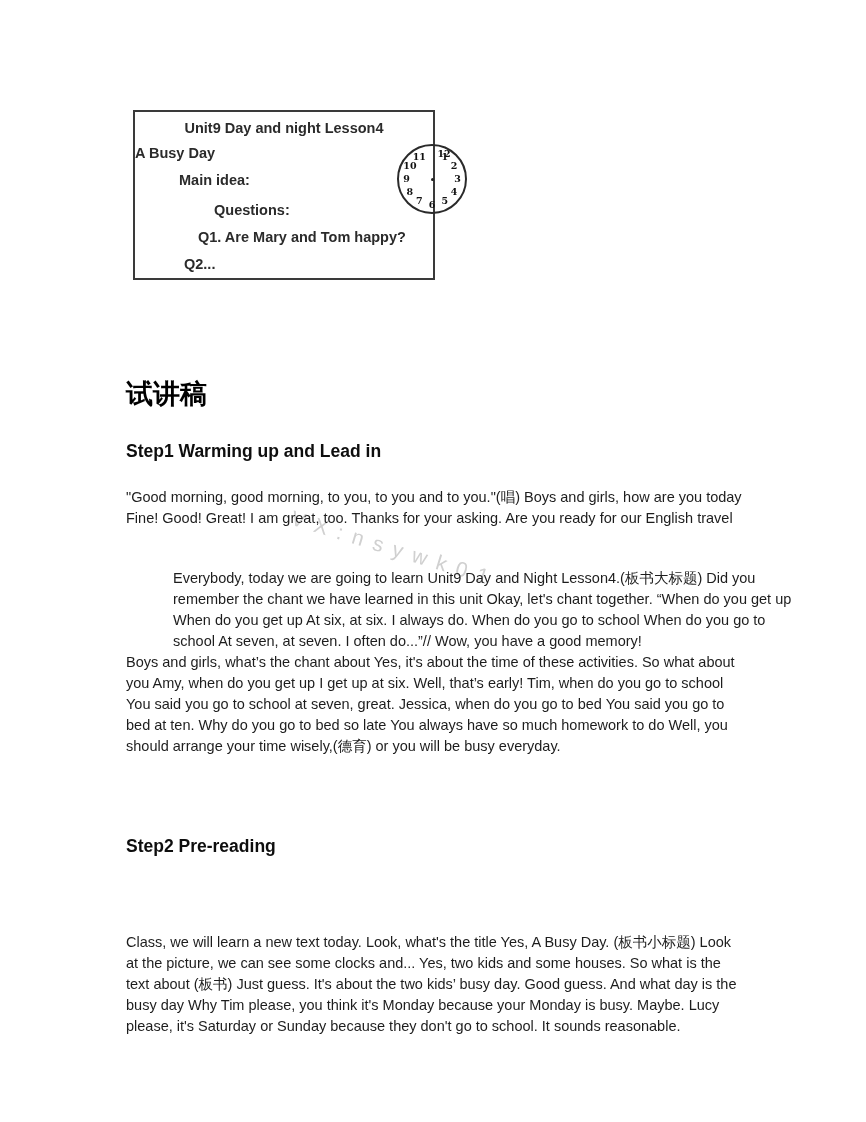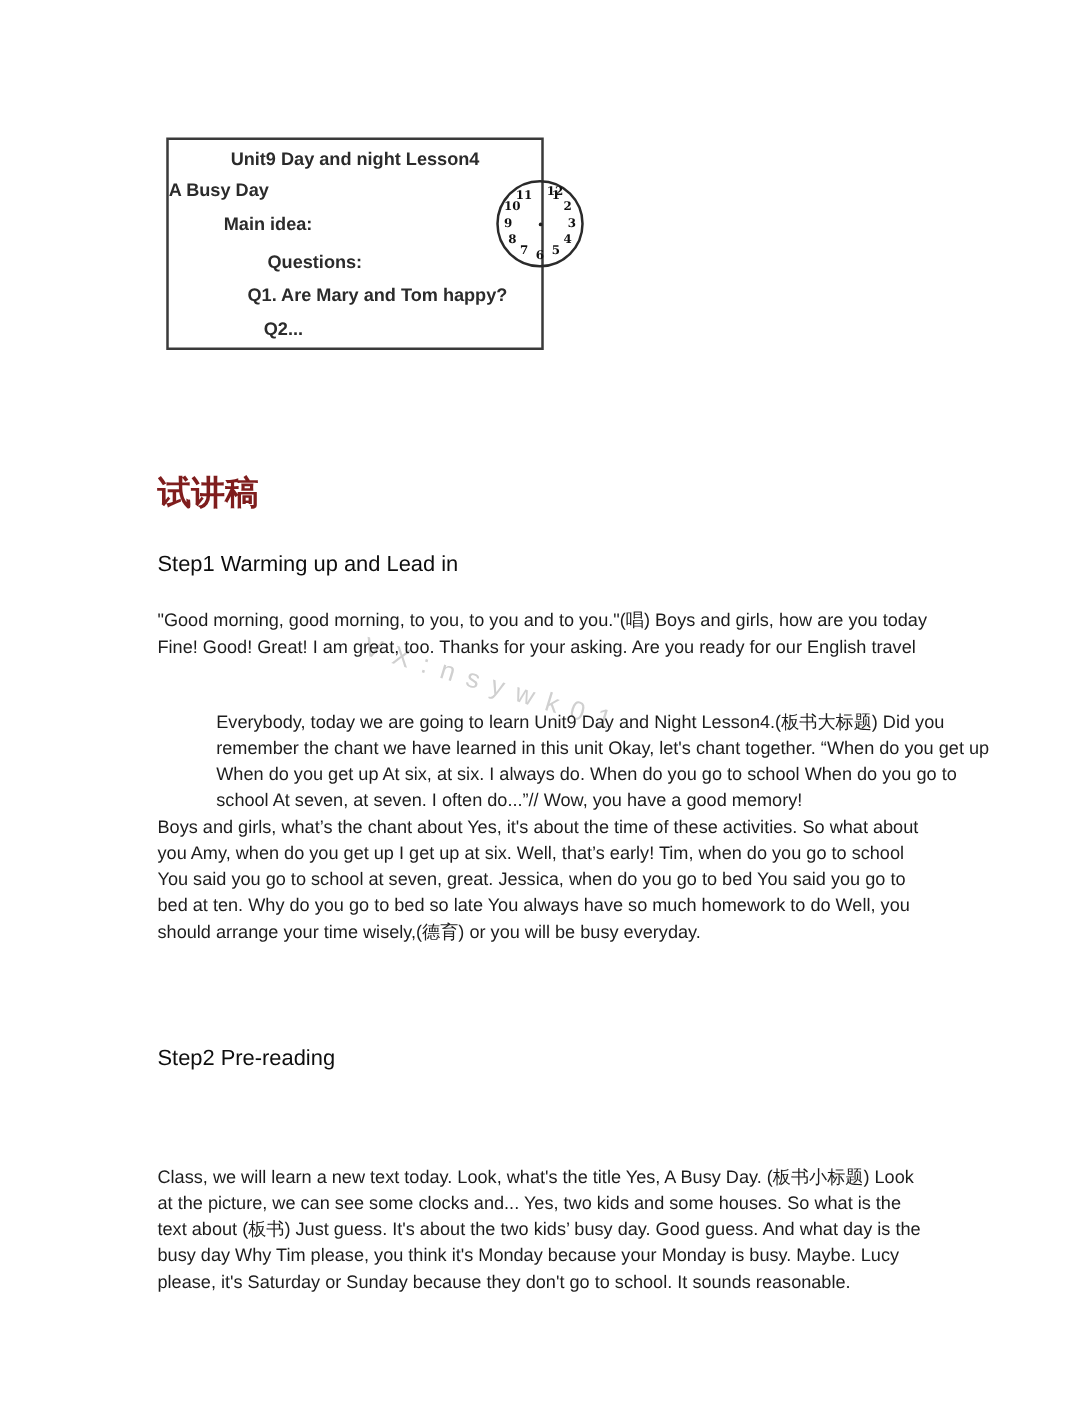--- a/index.html
+++ b/index.html
@@ -23,21 +23,21 @@
     font-size: 14.5px;
     font-weight: 600;
     color: #2b2b2b;
   }
   .bb-line { position: absolute; white-space: nowrap; }
   .bb-title    { top: 8px;   left: 0; width: 100%; text-align: center; }
   .bb-subtitle { top: 33px;  left: 0; width: 60%;  }
   .bb-main     { top: 60px;  left: 44px; }
   .bb-quest    { top: 90px;  left: 44px; margin-left: 35px; }
   .bb-q1       { top: 117px; left: 63px; }
-  .bb-q2       { top: 144px; left: 76px; }
+  .bb-q2       { top: 144px; left: 49px; }
 
   
   .clock {
     position: absolute;
     left: 262px; top: 32px;
     width: 70px; height: 70px;
     border: 2px solid #2a2a2a;
     border-radius: 50%;
     box-sizing: border-box;
   }
@@ -71,29 +71,29 @@
   }
 
   
   .doc-heading {
     position: absolute;
     left: 126px; top: 376px;
     margin: 0;
     font-family: "DejaVu Serif", serif;
     font-weight: bold;
     font-size: 27px;
-    color: #7f1d1d;
+    color: #000000;
     text-align: center;
   }
   .sec-title {
     position: absolute;
     left: 126px;
     margin: 0;
     font-size: 17.5px;
-    font-weight: normal;
+    font-weight: bold;
     color: #0e0e0e;
     white-space: nowrap;
   }
   .para {
     position: absolute;
     left: 126px;
     width: 620px;
     margin: 0;
     font-size: 14.5px;
     line-height: 21px;

